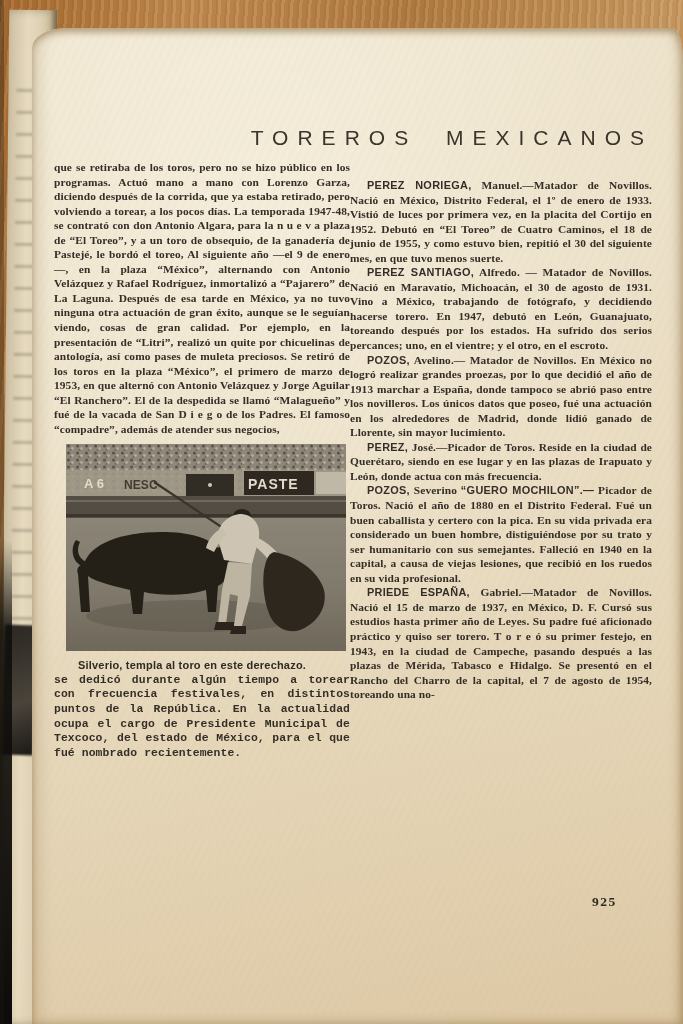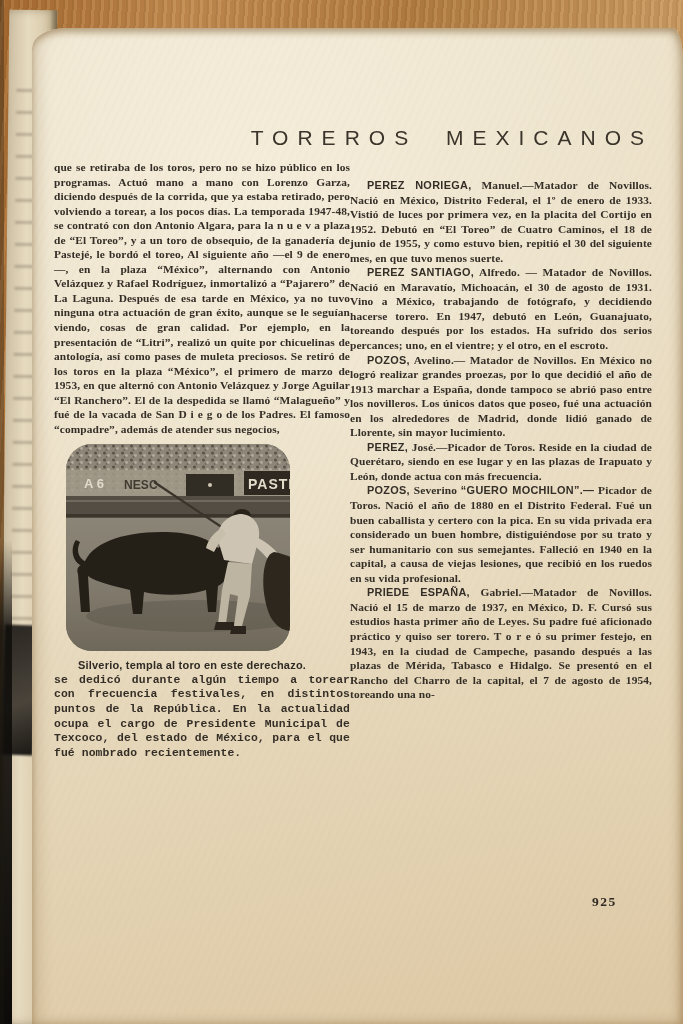--- a/index.html
+++ b/index.html
@@ -36,21 +36,21 @@
     color:#3b342b;letter-spacing:9px;word-spacing:14px;white-space:nowrap;}
   .col{position:absolute;color:#342e27;font-size:11.4px;line-height:14.55px;
     font-weight:bold;text-align:justify;letter-spacing:.1px;}
   .col-left{left:22px;top:132px;width:296px;}
   .col-right{left:318px;top:130px;width:302px;margin-top:20px;}
   .col p{margin:0;}
   .para-indentless{margin:0;}
   .entry{margin:0 0 11px;text-indent:17px;}
   .run-bold{font-family:"Liberation Sans",sans-serif;font-weight:bold;font-size:10.9px;letter-spacing:.3px;}
   .photo-block{margin:8px 0 0 12px;width:280px;}
-  .photo-frame{width:224px;height:207px;position:relative;background:#7d7a71;overflow:hidden;border-radius:26px;}
+  .photo-frame{width:280px;height:207px;position:relative;background:#7d7a71;overflow:hidden;}
   .photo-tint{position:absolute;inset:0;background:rgba(125,95,55,.10);pointer-events:none;}
   .caption{margin:7px 0 0 12px;width:280px;
     font-family:"Liberation Sans",sans-serif;font-size:11px;font-weight:bold;color:#2f2a24;letter-spacing:.2px;}
   .para-after-photo{margin-top:27px;font-family:Liberation Mono, monospace;}
   .page-number{position:absolute;left:560px;top:866px;width:60px;text-align:left;
     font-size:13.5px;font-weight:bold;color:#2f2a24;letter-spacing:1.5px;}
 </style>
 </head>
 <body>
 

